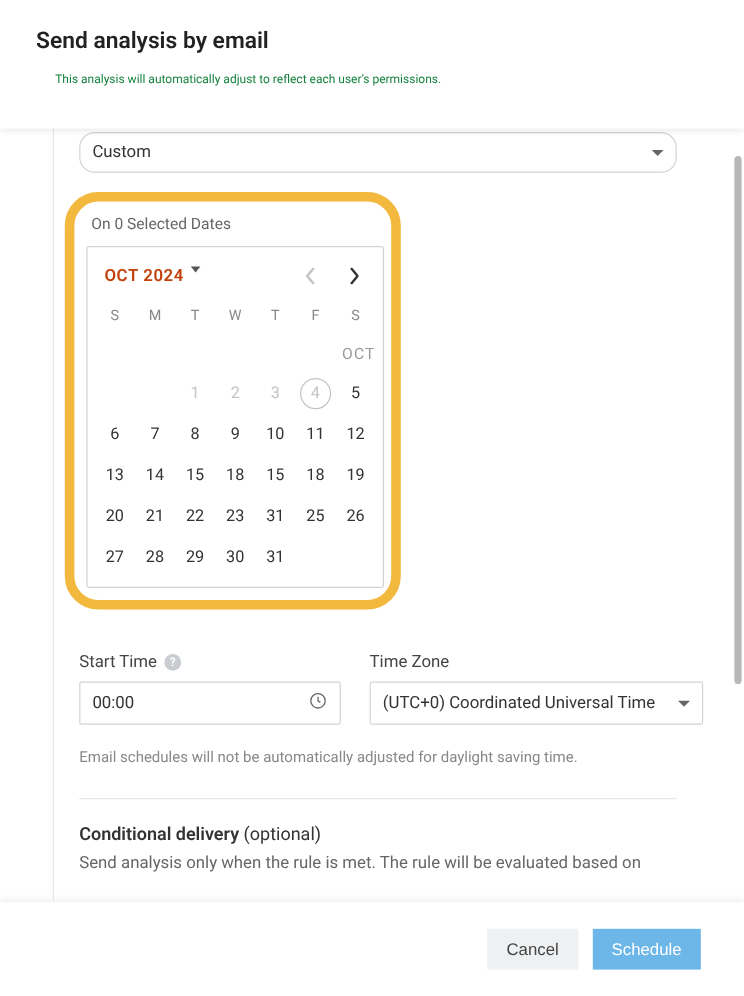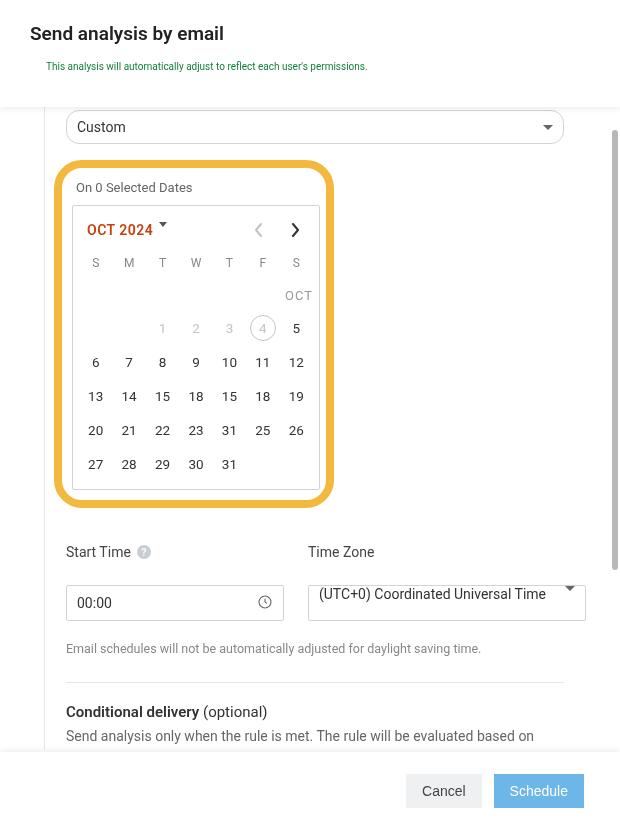--- a/index.html
+++ b/index.html
@@ -172,21 +172,21 @@
     border:1px solid #c4c4c4;
     border-radius:50%;
     display:flex;align-items:center;justify-content:center;
     color:#c4c4c4;
   }
   .row2 {
     display:flex;
     gap: 24px;
     margin-top: 36px;
   }
-  .field { display:flex; flex-direction:column; gap:25px; }
+  .field { display:flex; flex-direction:column; gap:8px; }
   .field-row { display:flex; align-items:center; gap:6px; }
   .label { font-size:14px; color:#444; }
   .help-icon {
     width:14px;height:14px;border-radius:50%;
     background:#c9ccd0;color:#fff;font-size:10px;
     display:flex;align-items:center;justify-content:center;
     font-weight:600;
   }
   .time-input {
     width: 218px;
@@ -199,21 +199,21 @@
     color:#333;
     background:#fff;
     cursor:text;
   }
   .clock-icon svg { width:16px;height:16px;stroke:#666;fill:none;stroke-width:1.6; }
   .tz {
     width: 278px;
     height:36px;
     border:1px solid #d0d4d9;
     border-radius:2px;
-    display:flex;justify-content:space-between;
+    display:flex;align-items:center;justify-content:space-between;
     padding:0 10px;
     font-size:14px;
     color:#333;
     cursor:pointer;
     background:#fff;
     white-space:nowrap;
     overflow:hidden;
   }
   .hint {
     font-size:12.5px;

